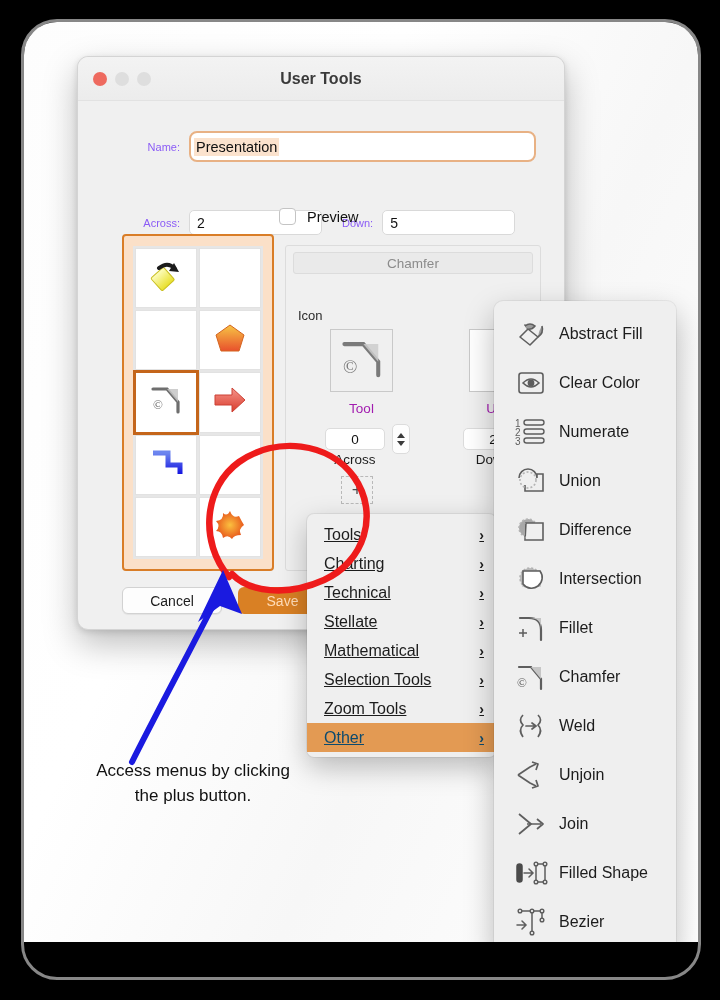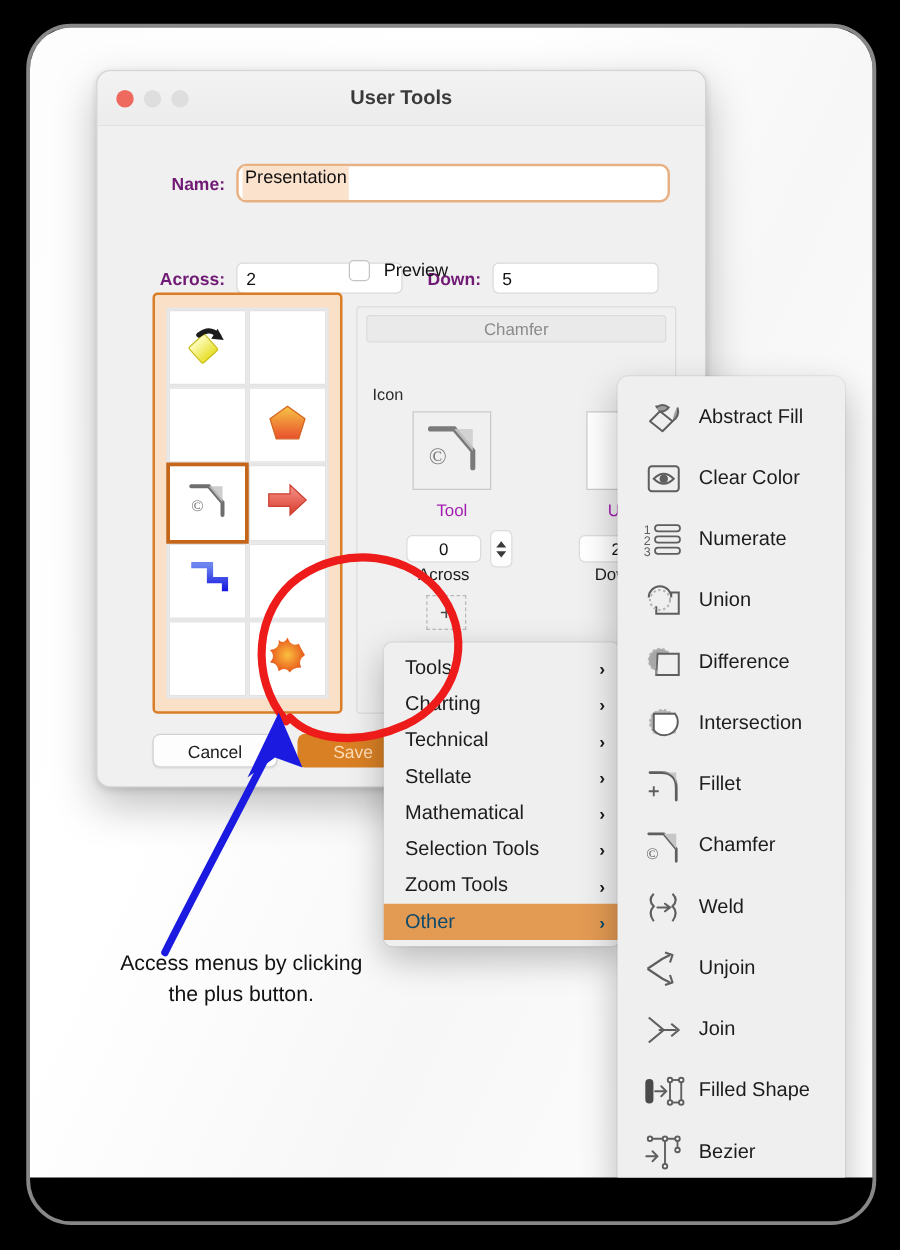--- a/index.html
+++ b/index.html
@@ -53,31 +53,31 @@
   .tl-red    { left: 15px; background: #ee6a5f; }
   .tl-yellow { left: 37px; background: #dedede; }
   .tl-green  { left: 59px; background: #dedede; }
   #window-title {
     text-align: center; line-height: 44px;
     font-size: 16px; font-weight: bold; color: #3a3a3a;
   }
 
   
   .row { position: absolute; display: flex; align-items: center; }
-  .lbl { font-size: 14px; color: #701a75; font-weight: bold; }
+  .lbl { font-size: 11px; color: #8b5cf6; }
   .field {
     background: #fff; border: 1px solid #d9d9d9; border-radius: 5px;
     height: 25px; font-size: 14px; color: #111;
     display: flex; align-items: center; padding: 0 7px;
   }
   #name-row { left: 0; top: 74px; width: 100%; }
   #name-label { width: 102px; text-align: right; margin-right: 9px; }
   #name-field-wrap {
     width: 347px; height: 31px; border: 2.5px solid #e8b184;
-    border-radius: 8px; background:#fff; display:flex; 
+    border-radius: 8px; background:#fff; display:flex; align-items:center;
     padding: 0 3px;
   }
   #name-value {
     background: #fbe2cd; font-size: 14.5px; color: #111;
     padding: 1px 2px;
   }
   #across-row { left: 0; top: 113px; width: 100%; margin-top: 40px; }
   #across-label { width: 102px; text-align: right; margin-right: 9px; }
   #across-field { width: 133px; }
   #down-label { margin-left: 20px; margin-right: 9px; }
@@ -191,20 +191,21 @@
     position:absolute; left: 283px; top: 492px;
     width: 189px; background: #efefef;
     border-radius: 7px; padding: 6px 0 5px 0;
     box-shadow: 0 10px 28px rgba(0,0,0,.26), 0 0 0 1px rgba(0,0,0,.06);
     z-index: 40;
   }
   .menu-item {
     height: 29px; display:flex; align-items:center;
     padding: 0 12px 0 17px; font-size: 16px; color: #1c1c1c;
     justify-content: space-between;
+    text-decoration: underline;
   }
   .menu-item.active { background:#e39a53; color:#0c4a6e; }
   .menu-arrow { font-size: 14px; font-weight: bold; }
 
   
   #submenu {
     position:absolute; left: 470px; top: 279px;
     width: 182px; background: #efefef;
     border-radius: 9px; padding: 8px 0 9px 0;
     box-shadow: 0 12px 30px rgba(0,0,0,.27), 0 0 0 1px rgba(0,0,0,.05);

